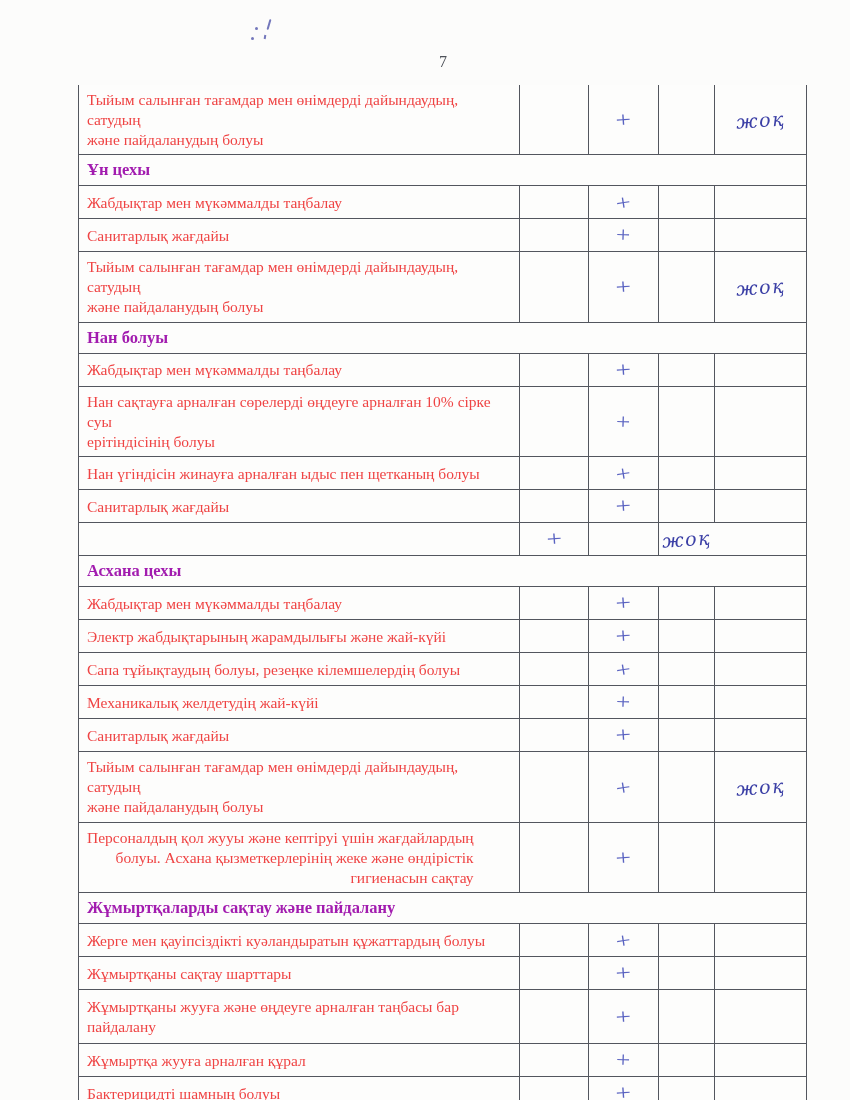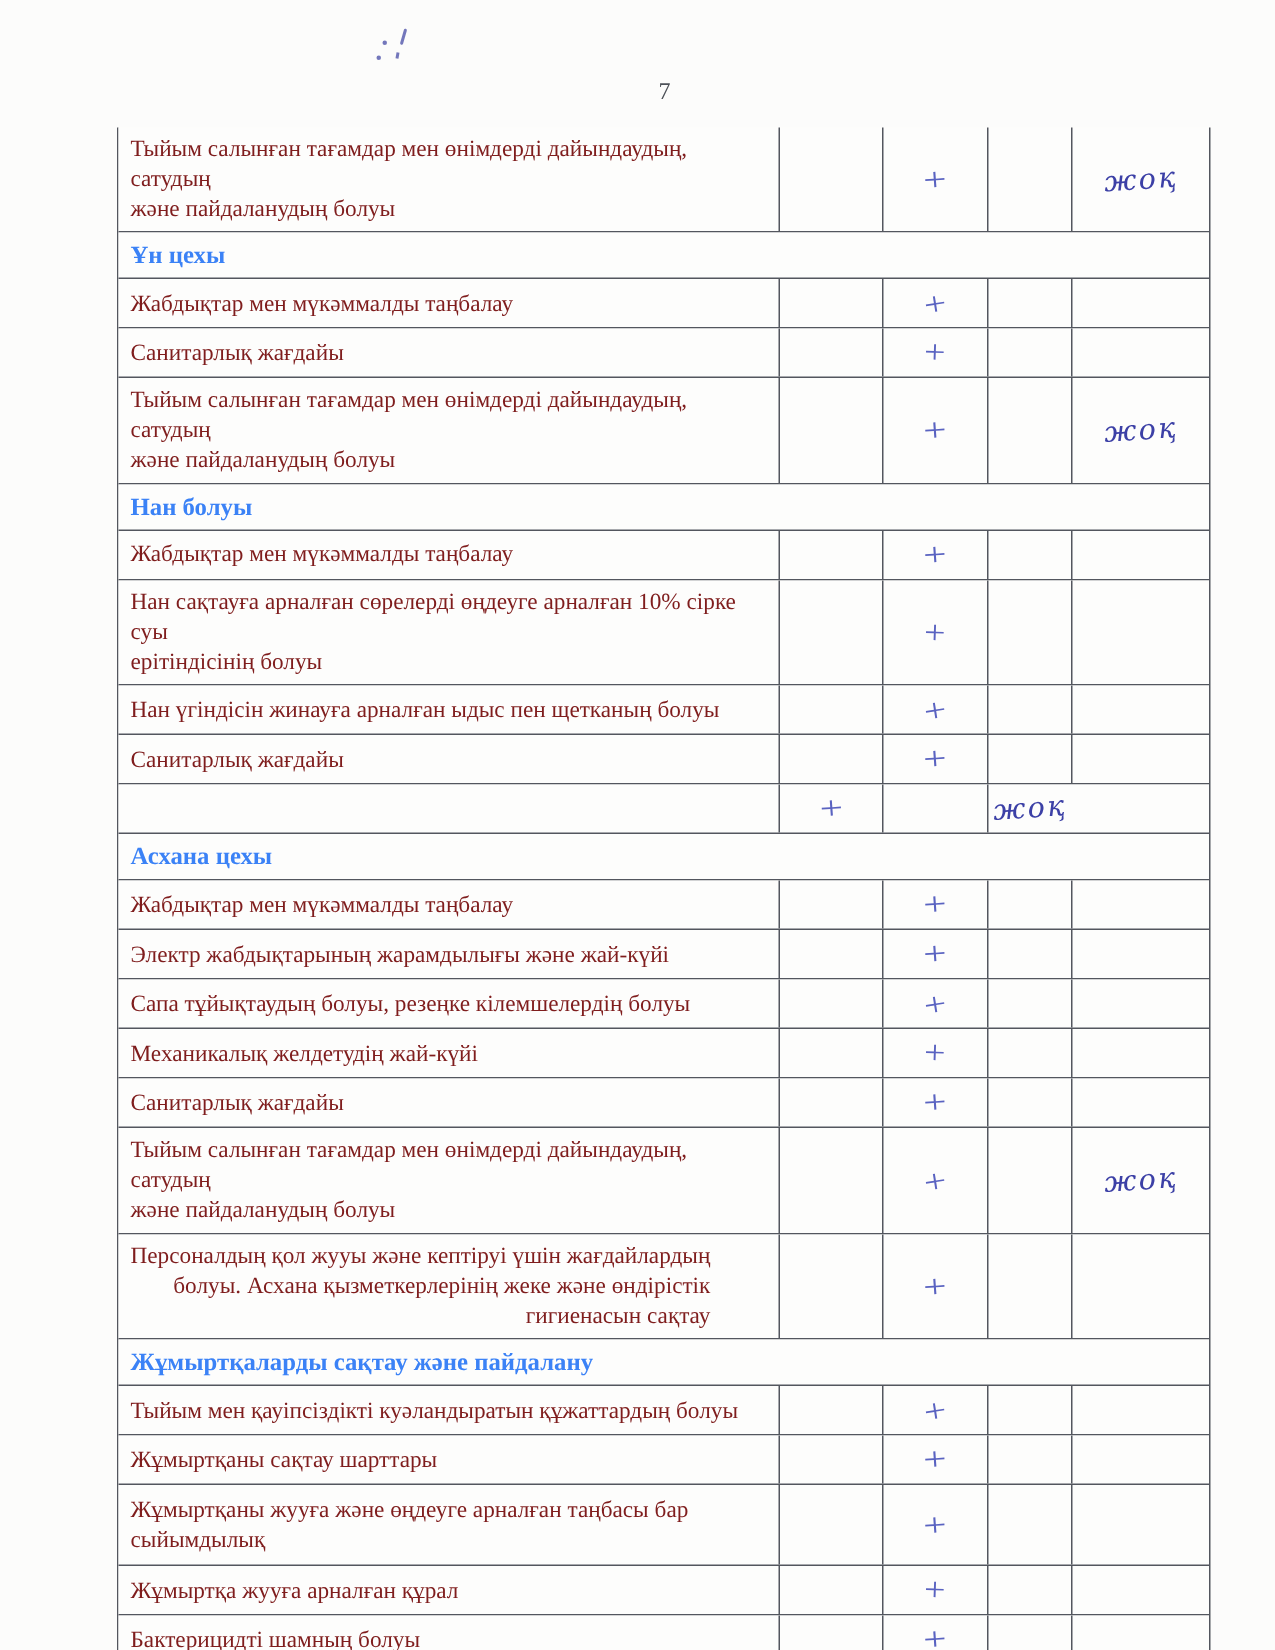--- a/index.html
+++ b/index.html
@@ -51,29 +51,29 @@
   .item.lines3 { min-height: 68px; text-align: right; }
   .section { min-height: 31px; }
 
   .cell { display: flex; align-items: center; }
   .cell + .cell { border-left: 1.6px solid #53565e; }
 
   .c-text {
     padding: 5px 10px 5px 8px;
     font-size: 15.5px;
     line-height: 1.28;
-    color: #7f1d1d;
+    color: #ef4444;
     white-space: pre-line;
   }
 
   .c-section {
     padding: 4px 10px 4px 8px;
     font-weight: bold;
     font-size: 16.5px;
-    color: #3b82f6;
+    color: #a21caf;
   }
 
   .c-mark, .c-note { justify-content: center; }
 
   .plus {
     color: #5a63c1;
     font-size: 22px;
     line-height: 1;
     transform: rotate(-4deg) scale(1.25, 1);
     font-weight: 400;
@@ -265,40 +265,40 @@
         <div class="cell c-mark">
           <div class="plus">+</div>
         </div>
         <div class="cell c-blank"></div>
         <div class="cell c-note"></div>
       </div>
       <div class="row section">
         <div class="cell c-section">Жұмыртқаларды сақтау және пайдалану</div>
       </div>
       <div class="row item">
-        <div class="cell c-text">Тыйым мен қауіпсіздікті куәландыратын құжаттардың болуы</div>
+        <div class="cell c-text">Жерге мен қауіпсіздікті куәландыратын құжаттардың болуы</div>
         <div class="cell c-blank"></div>
         <div class="cell c-mark">
           <div class="plus">+</div>
         </div>
         <div class="cell c-blank"></div>
         <div class="cell c-note"></div>
       </div>
       <div class="row item">
         <div class="cell c-text">Жұмыртқаны сақтау шарттары</div>
         <div class="cell c-blank"></div>
         <div class="cell c-mark">
           <div class="plus">+</div>
         </div>
         <div class="cell c-blank"></div>
         <div class="cell c-note"></div>
       </div>
       <div class="row item lines2">
         <div class="cell c-text">Жұмыртқаны жууға және өңдеуге арналған таңбасы бар
-сыйымдылық</div>
+пайдалану</div>
         <div class="cell c-blank"></div>
         <div class="cell c-mark">
           <div class="plus">+</div>
         </div>
         <div class="cell c-blank"></div>
         <div class="cell c-note"></div>
       </div>
       <div class="row item">
         <div class="cell c-text">Жұмыртқа жууға арналған құрал</div>
         <div class="cell c-blank"></div>

